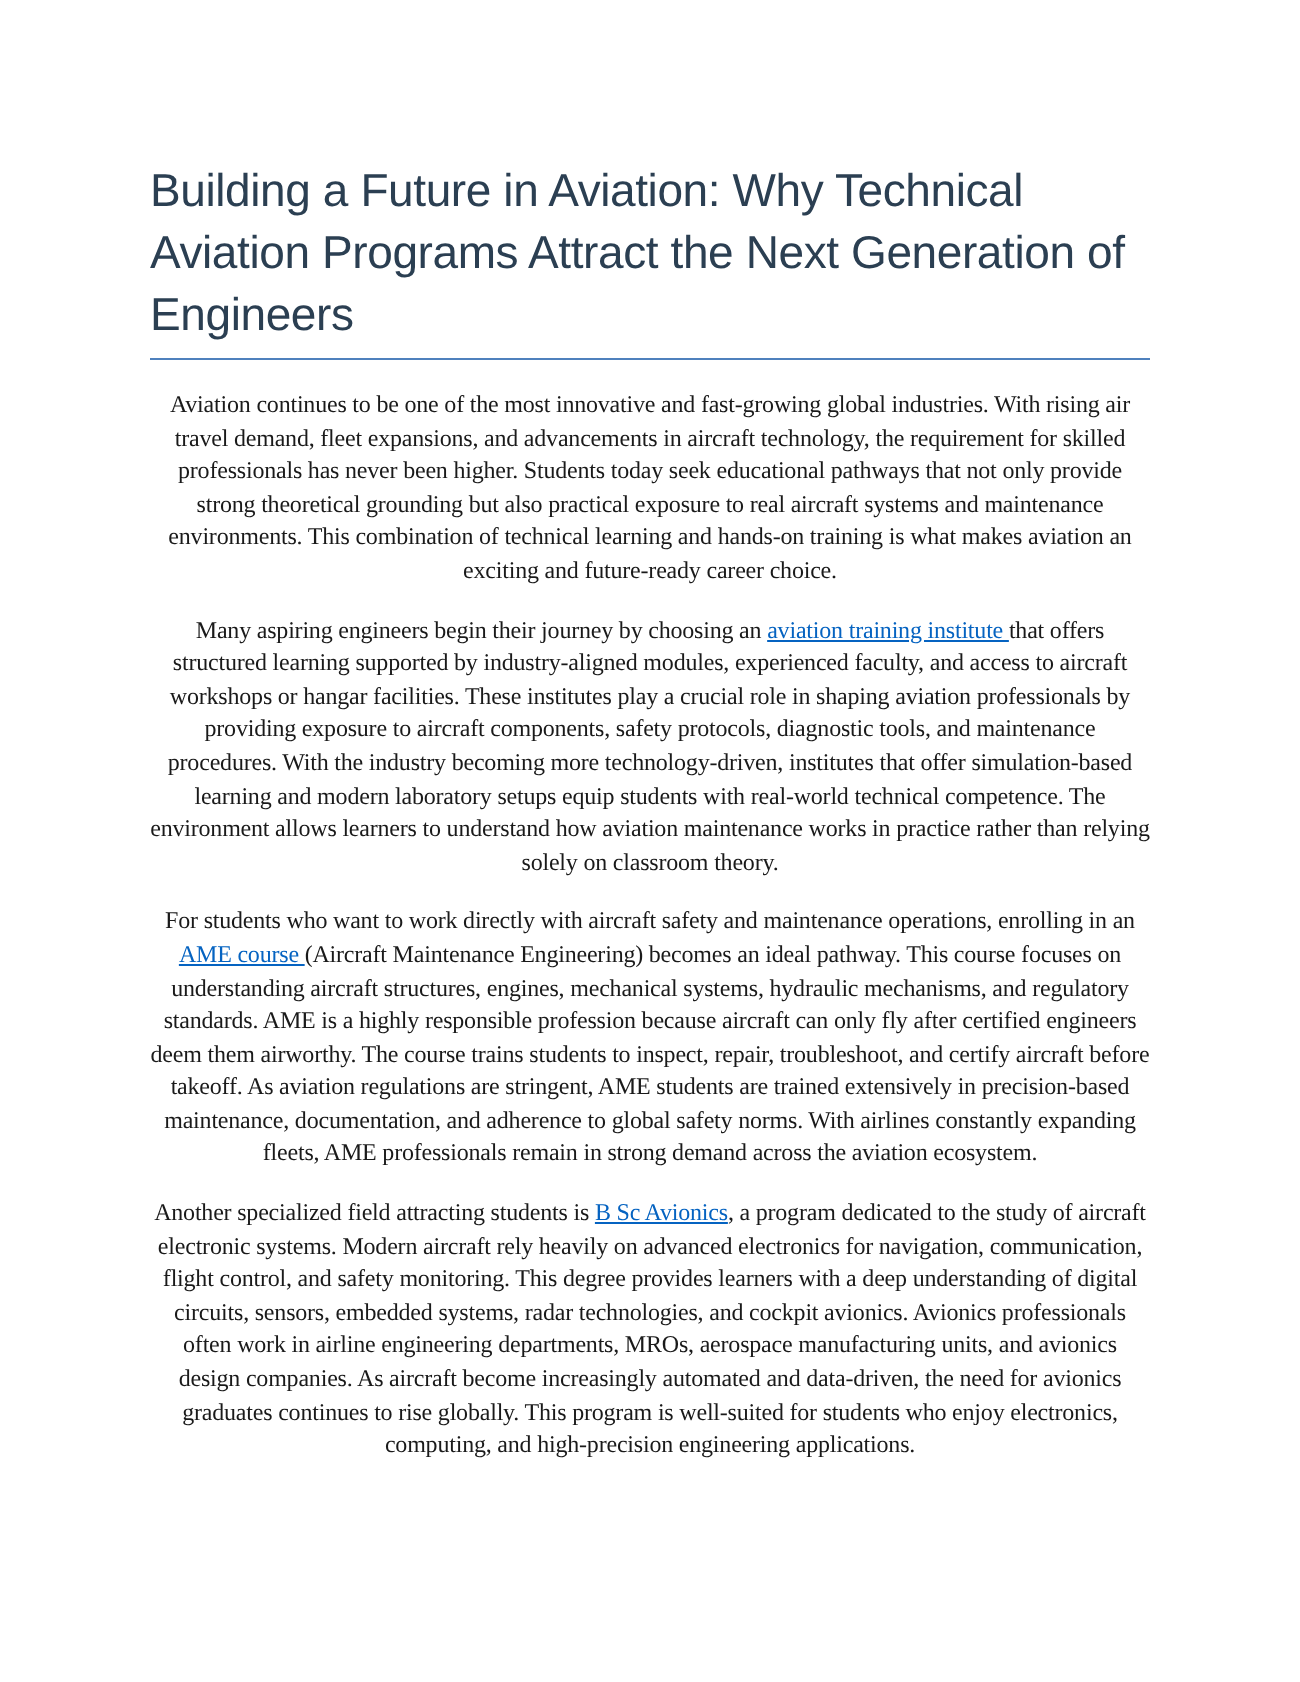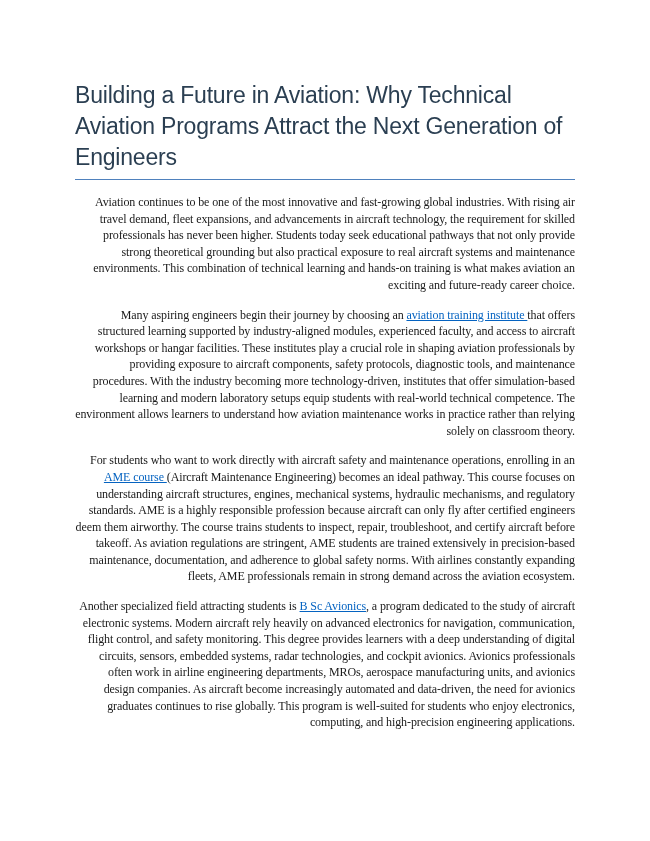--- a/index.html
+++ b/index.html
@@ -36,21 +36,21 @@
   .doc-body {
     margin-top: 14px;
   }
   .doc-body p {
     font-family: "Liberation Serif", serif;
     font-size: 12px;
     line-height: 16.6px;
     letter-spacing: -0.1px;
     color: #1a1a1a;
     margin: 0 0 13px 0;
-    text-align: right;
+    text-align: center;
   }
   .doc-body a {
     color: var(--link-color, #0563c1);
     cursor: pointer;
   }
 </style>
 </head>
 <body>
 
 <div class="page">

